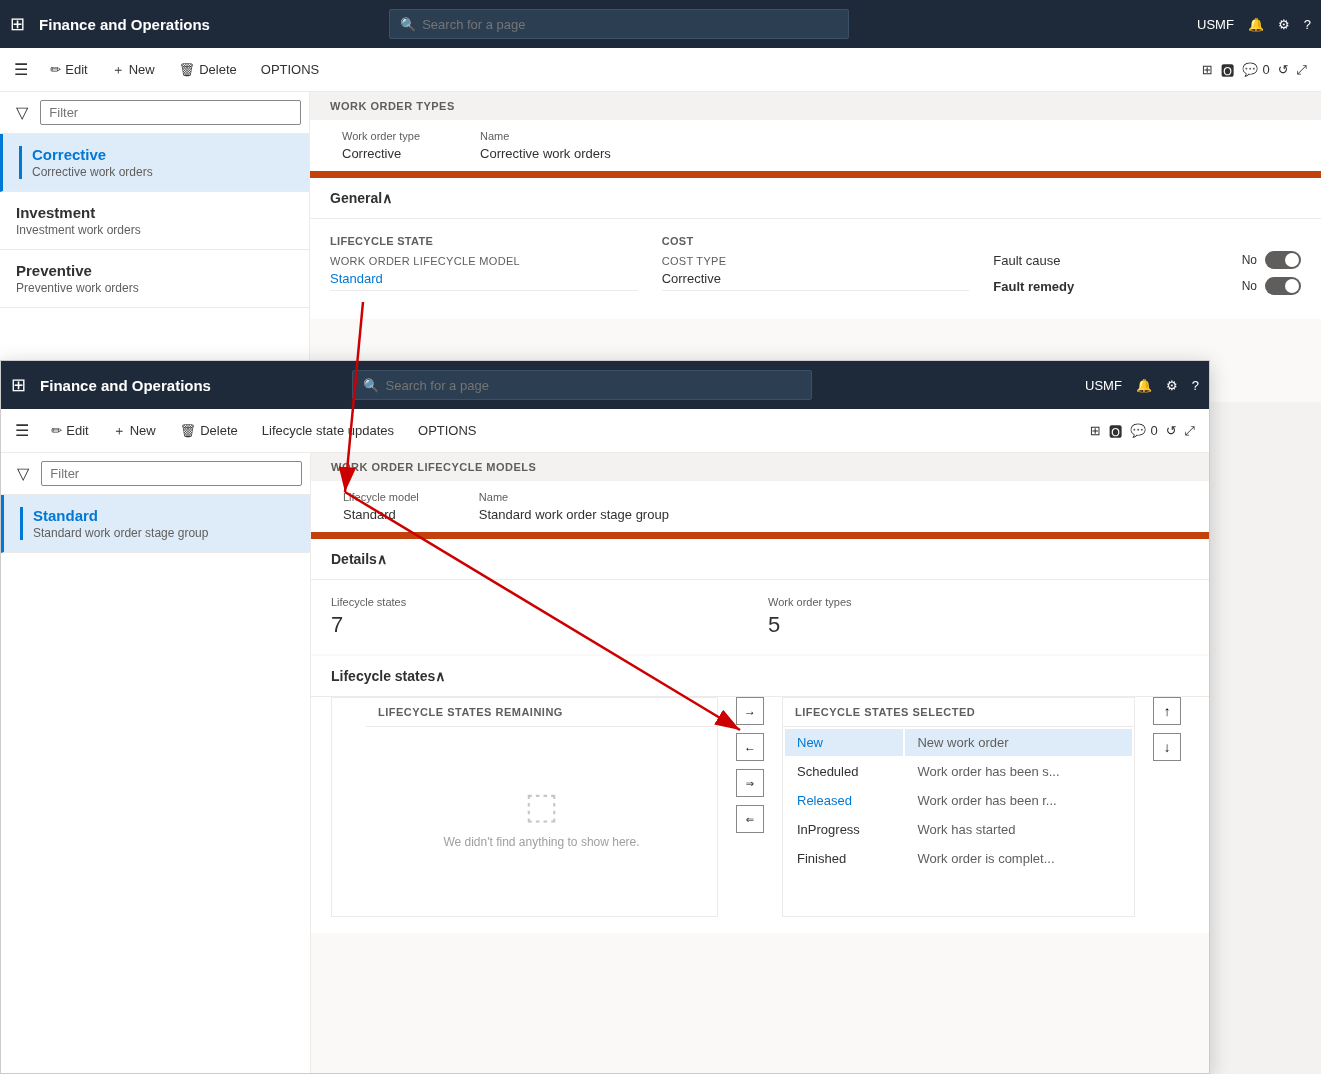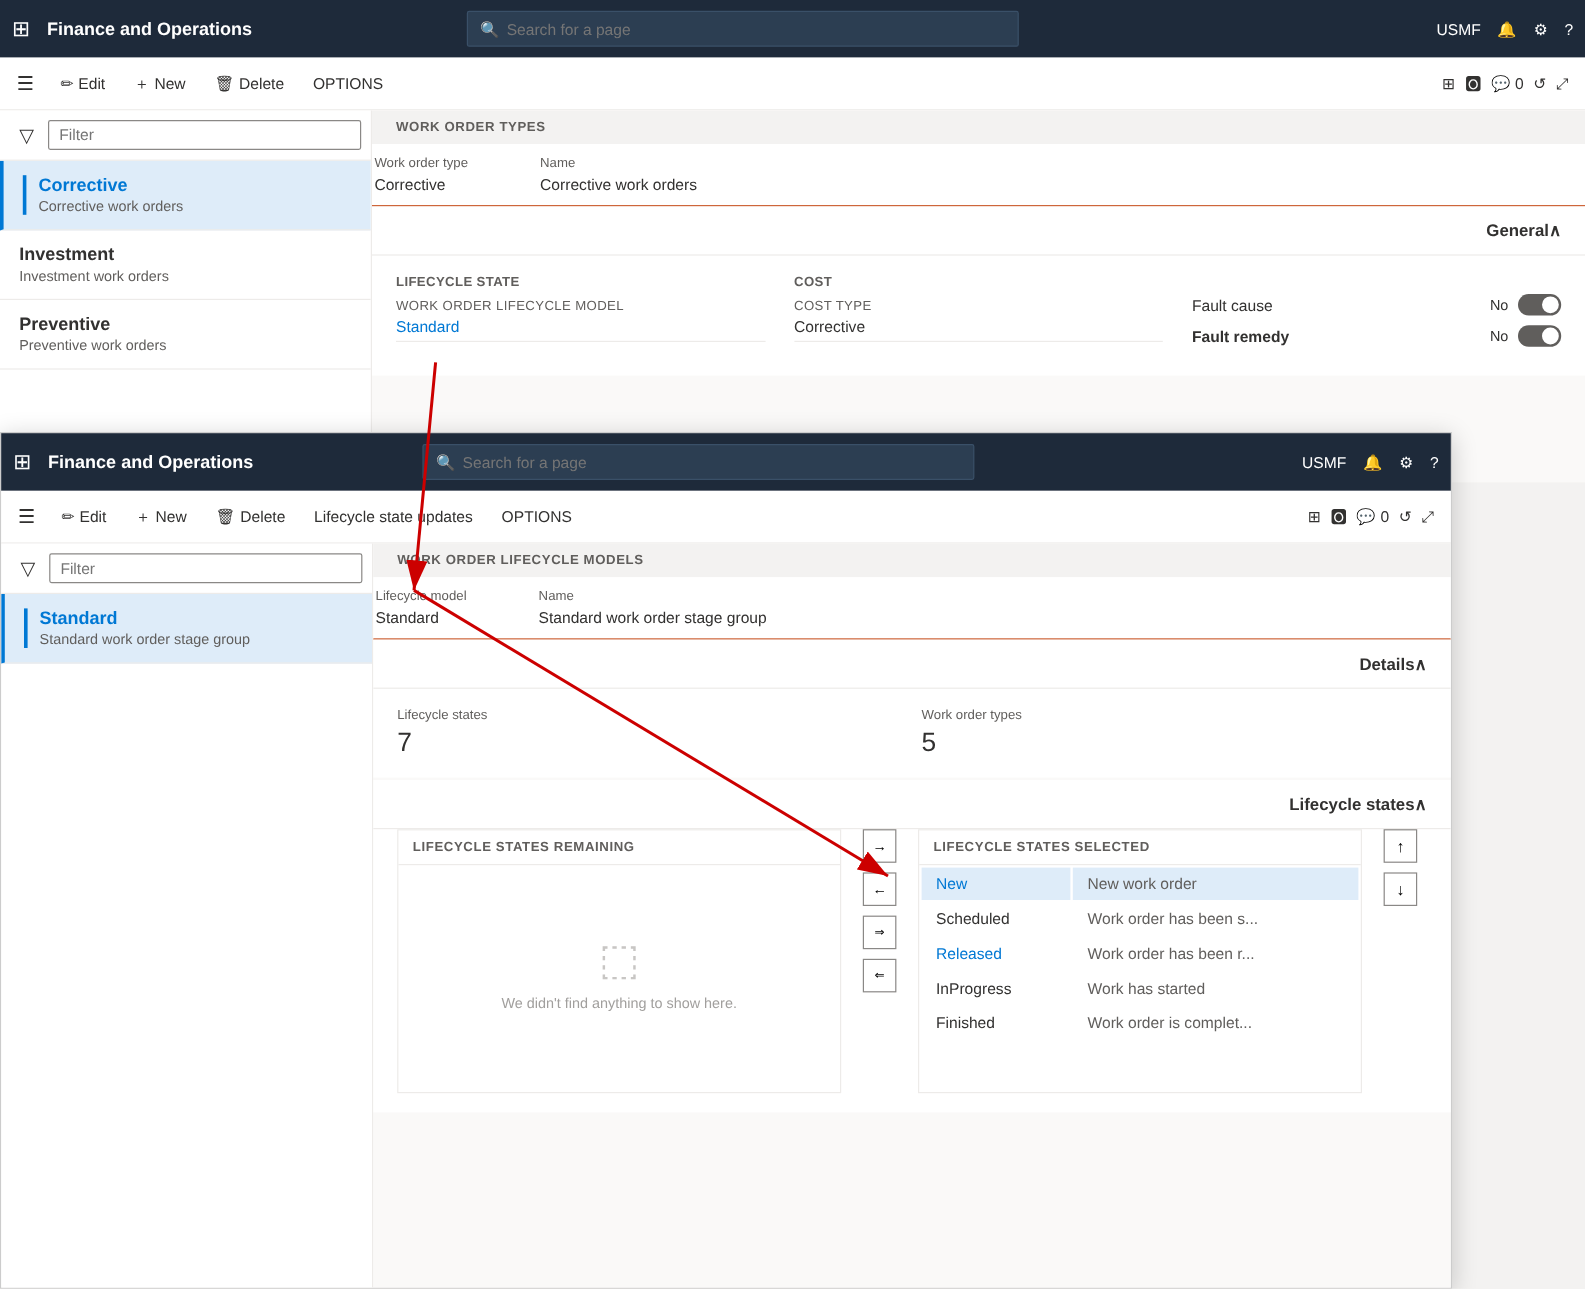--- a/index.html
+++ b/index.html
@@ -114,37 +114,37 @@
       background: #f3f2f1;
       padding: 8px 20px;
       font-size: 11px;
       font-weight: 600;
       color: #605e5c;
       letter-spacing: 0.5px;
       text-transform: uppercase;
     }
     .record-row {
       background: #fff;
-      padding: 10px 2px;
+      padding: 10px 32px;
       display: flex;
       gap: 60px;
-      border-bottom: 1px solid #c2410c;
+      border-bottom: 7px solid #c2410c;
     }
     .record-row .col-label { font-size: 11px; color: #605e5c; margin-bottom: 4px; }
     .record-row .col-value { font-size: 13px; color: #323130; }
 
     
     .collapse-section {
       background: #fff;
       margin-bottom: 2px;
     }
     .collapse-header {
       display: flex;
       align-items: center;
-      justify-content: flex-end;
+      justify-content: flex-start;
       padding: 12px 20px;
       border-bottom: 1px solid #edebe9;
       cursor: pointer;
       font-size: 14px;
       font-weight: 600;
     }
     .collapse-body { padding: 16px 20px; }
 
     
     .form-grid { display: grid; grid-template-columns: 1fr 1fr 1fr; gap: 16px 24px; }
@@ -471,21 +471,21 @@
         </div>
 
         <div class="collapse-section">
           <div class="collapse-header">
             <span>Lifecycle states</span>
             <span>∧</span>
           </div>
           <div style="padding: 0 20px 16px 20px;">
             <div style="display:flex; gap:10px; align-items:flex-start;">
 
-              <div class="lc-box" style="flex:1;">
+              <div class="lc-box" style="flex:1;padding-left:34px;">
                 <div class="lc-box-header">LIFECYCLE STATES REMAINING</div>
                 <div class="lc-empty">
                   <div class="empty-icon">⬚</div>
                   <span>We didn't find anything to show here.</span>
                 </div>
               </div>
 
               <div class="lc-arrows">
                 <button>→</button>
                 <button>←</button>

